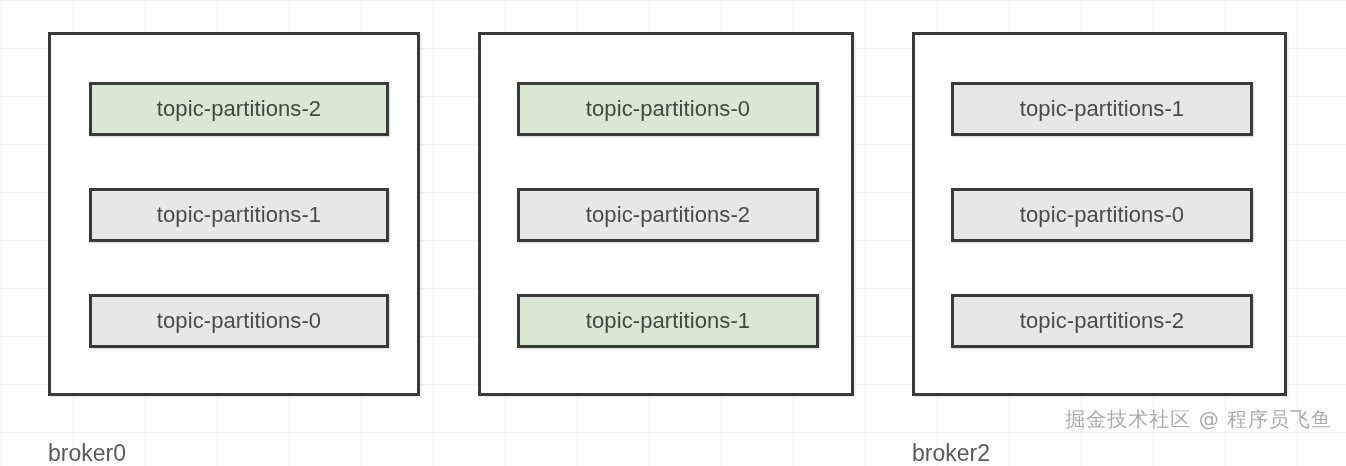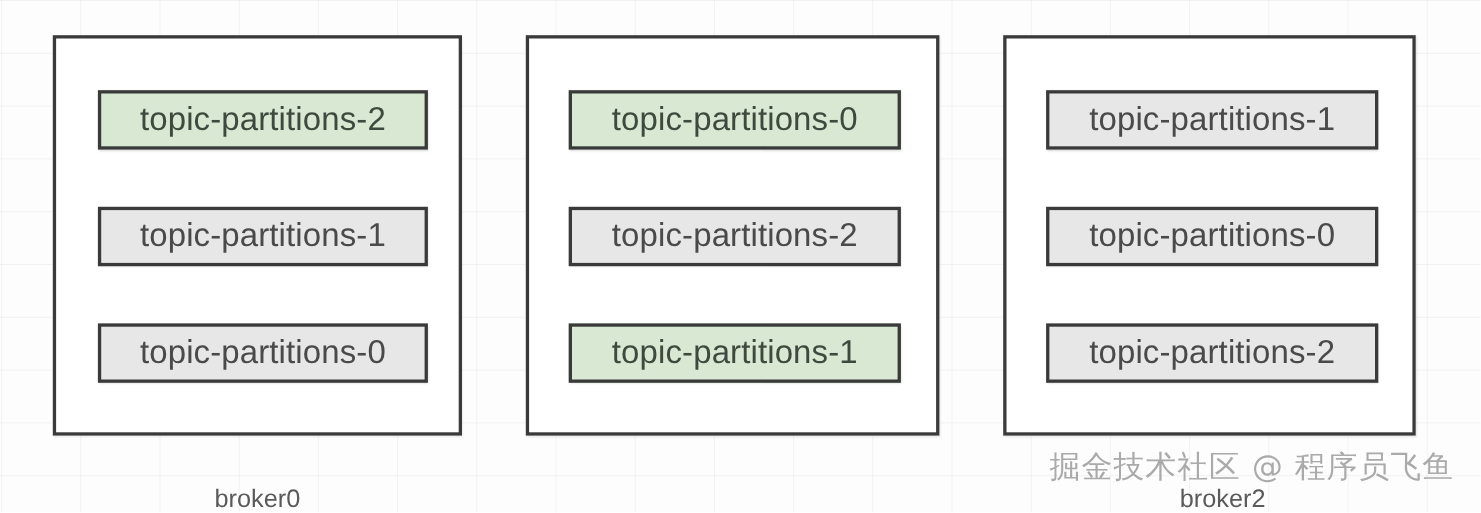--- a/index.html
+++ b/index.html
@@ -49,43 +49,42 @@
     justify-content: center;
     box-shadow: 1px 1px 2px rgba(0,0,0,0.16);
   }
   .partition.grey {
     background: #e7e7e7;
   }
   .partition.green {
     background: #d8e8d3;
   }
   .partition-label {
-    font-size: 30px;
+    font-size: 22px;
     letter-spacing: 0.1px;
     color: #4a4a4a;
     white-space: nowrap;
     font-family: "Liberation Sans", sans-serif;
   }
   .partition.green .partition-label {
     color: #3f4a3f;
   }
   .broker-name {
     position: absolute;
     top: 408px;
-    text-align: center;
     font-size: 23px;
     color: #5a5a5a;
     white-space: nowrap;
     font-family: "Liberation Sans", sans-serif;
   }
   #watermark {
     position: absolute;
-    right: 24px;
+    right: 14px;
     top: 406px;
-    font-size: 28px;
+    font-size: 20px;
     color: rgba(120,120,120,0.62);
     white-space: nowrap;
     letter-spacing: 1px;
     font-family: "DejaVu Sans", sans-serif;
   }
 </style>
 </head>
 <body>
 
 <div id="canvas">
@@ -130,18 +129,18 @@
           <span class="partition-label">topic-partitions-1</span>
         </div>
         <div class="partition grey" style="left:36px; width:302px; top:153px;">
           <span class="partition-label">topic-partitions-0</span>
         </div>
         <div class="partition grey" style="left:36px; width:302px; top:259px;">
           <span class="partition-label">topic-partitions-2</span>
         </div>
       </div>
     </div>
-    <div class="broker-name" style="left:12px; width:375px;">broker2</div>
+    <div class="broker-name" style="left:0; width:375px;">broker2</div>
   </div>
 
   <div id="watermark">掘金技术社区 @ 程序员飞鱼</div>
 
 </div>
 
 </body></html>

